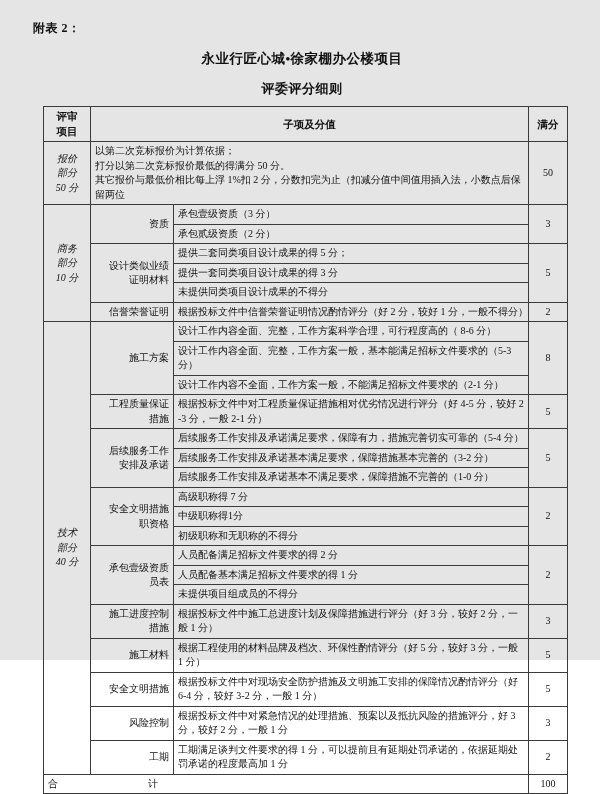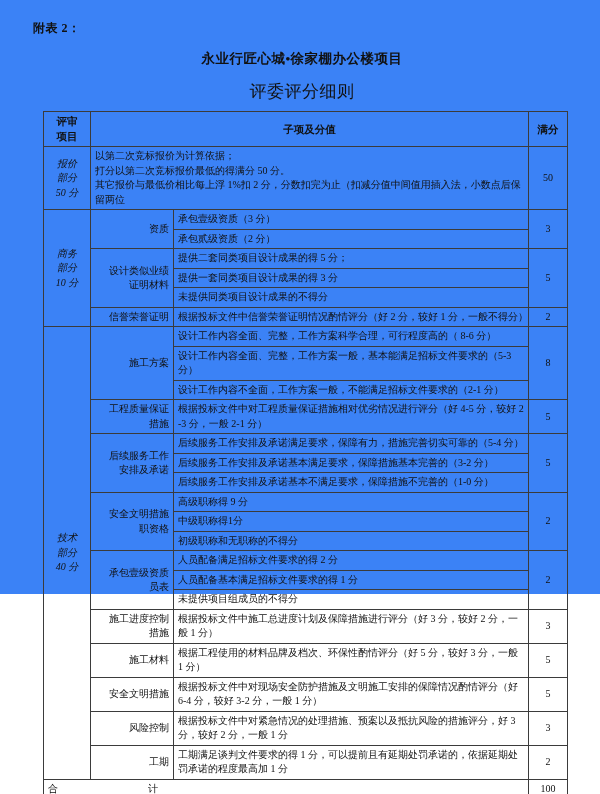--- a/index.html
+++ b/index.html
@@ -8,40 +8,40 @@
     background: #ffffff;
     width: 600px;
     height: 794px;
     overflow: hidden;
     font-family: "Liberation Serif", "DejaVu Serif", serif;
     color: #111111;
   }
   .page {
     box-sizing: border-box;
     width: 600px;
-    height: 594px;
+    height: 660px;
     padding: 20px 29px 0 33px;
-    background: #3b82f6;
+    background: #e5e5e5;
   }
   .appendix-tag {
     font-size: 12px;
     font-weight: bold;
     letter-spacing: 0.5px;
   }
   .doc-title {
     margin: 13px 0 12px 0;
     font-size: 13.5px;
     font-weight: bold;
     text-align: center;
     letter-spacing: 0.5px;
   }
   .doc-subtitle {
     margin: 11px 0 8px 0;
-    font-size: 17px;
-    font-weight: normal;
+    font-size: 13px;
+    font-weight: bold;
     text-align: center;
     letter-spacing: 0.5px;
   }
   table.score-table {
     border-collapse: collapse;
     table-layout: fixed;
     width: 524px;
     margin-left: 10px;
     font-size: 10px;
     border: 1.5px solid #3b3b3b;
@@ -156,21 +156,21 @@
     </tr>
     <tr>
       <td class="desc desc1">后续服务工作安排及承诺基本满足要求，保障措施基本完善的（3-2 分）</td>
     </tr>
     <tr>
       <td class="desc desc1">后续服务工作安排及承诺基本不满足要求，保障措施不完善的（1-0 分）</td>
     </tr>
     <tr>
       <td class="c cat pre" rowspan="3">安全文明措施
 职资格</td>
-      <td class="desc desc1">高级职称得 9 分</td>
+      <td class="desc desc1">高级职称得 7 分</td>
       <td class="c" rowspan="3">2</td>
     </tr>
     <tr>
       <td class="desc desc1">中级职称得1分</td>
     </tr>
     <tr>
       <td class="desc desc1">初级职称和无职称的不得分</td>
     </tr>
     <tr>
       <td class="c cat pre" rowspan="3">承包壹级资质

